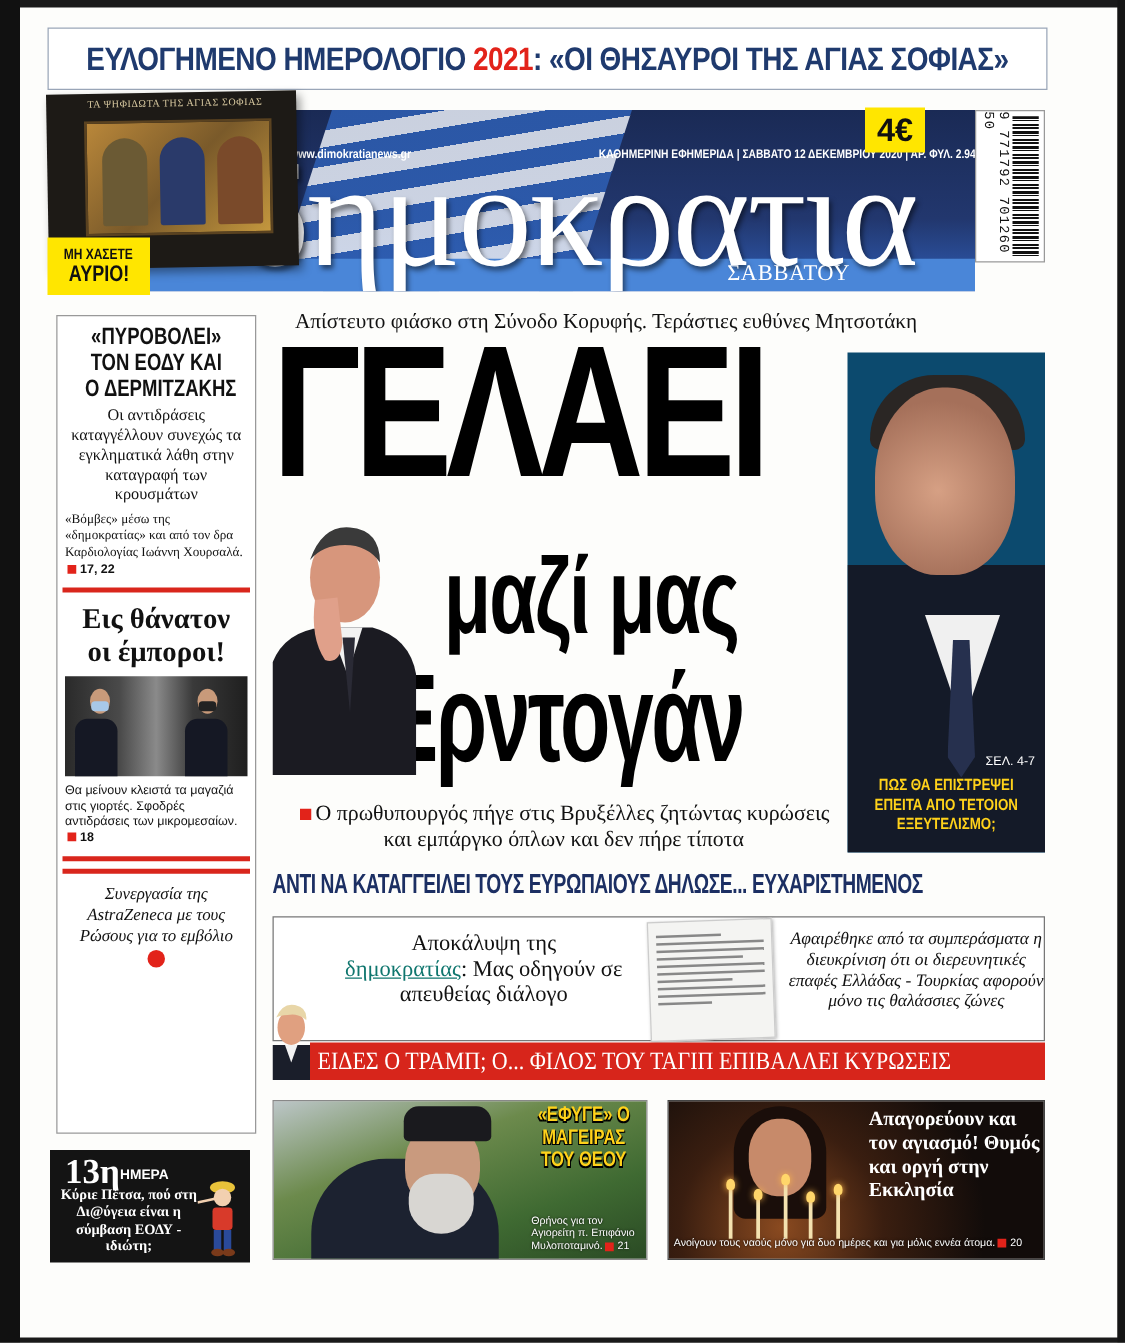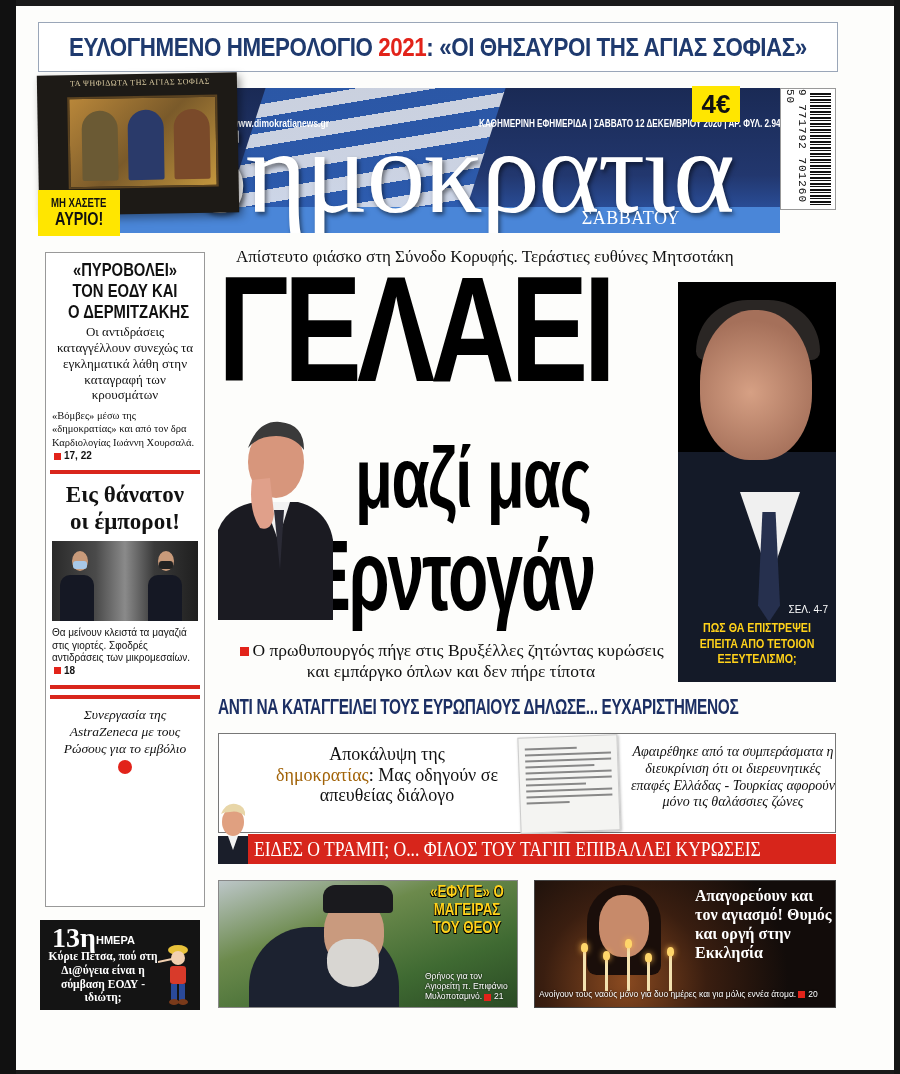--- a/index.html
+++ b/index.html
@@ -62,37 +62,37 @@
   .day-text { position: absolute; left: 8px; top: 30px; width: 110px; text-align: center; font-family: "Liberation Serif", serif; font-weight: 700; font-size: 11.5px; line-height: 1.2; }
   .pinocchio { position: absolute; right: 6px; top: 20px; width: 36px; height: 66px; }
 
   
   .kicker { position: absolute; left: 236px; top: 247px; width: 620px; font-family: "Liberation Serif", serif; font-size: 17px; color: #111; white-space: nowrap; }
   .headline-big { position: absolute; left: 218px; top: 274px; width: 450px; height: 110px; font-family: "Liberation Sans", sans-serif; font-weight: 700; font-size: 150px; line-height: 110px; color: #000; letter-spacing: -6px; transform: scaleX(0.78); transform-origin: left; white-space: nowrap; }
   .headline-mid { position: absolute; left: 355px; top: 434px; font-weight: 700; font-size: 86px; line-height: 1; color: #000; letter-spacing: -2px; transform: scaleX(0.72); transform-origin: left; white-space: nowrap; }
   .headline-low { position: absolute; left: 252px; top: 525px; font-weight: 700; font-size: 100px; line-height: 1; color: #000; letter-spacing: -3px; transform: scaleX(0.66); transform-origin: left; white-space: nowrap; }
 
   .erdogan { position: absolute; left: 218px; top: 410px; width: 115px; height: 210px; }
-  .pm-photo { position: absolute; left: 678px; top: 282px; width: 158px; height: 400px; background: #000000; overflow: hidden; }
+  .pm-photo { position: absolute; left: 678px; top: 282px; width: 158px; height: 400px; background: #0c4a6e; overflow: hidden; }
   .pm-suit { position: absolute; left: 0; bottom: 0; width: 158px; height: 230px; background: #141a28; }
   .pm-shirt { position: absolute; left: 62px; bottom: 120px; width: 60px; height: 70px; background: #f0f0f0; clip-path: polygon(0 0, 100% 0, 60% 100%, 40% 100%); }
   .pm-tie { position: absolute; left: 80px; bottom: 60px; width: 22px; height: 110px; background: #26304e; clip-path: polygon(20% 0, 80% 0, 100% 85%, 50% 100%, 0 85%); }
   .pm-head { position: absolute; left: 22px; top: 28px; width: 112px; height: 150px; border-radius: 48% 48% 44% 44%; background: radial-gradient(circle at 45% 55%, #d6a084, #a5705a 70%); }
   .pm-hair { position: absolute; left: 18px; top: 18px; width: 124px; height: 60px; border-radius: 60px 60px 10px 10px; background: #2a2624; }
   .pm-sel { position: absolute; right: 8px; top: 322px; font-size: 10px; color: #fff; }
   .pm-caption { position: absolute; left: 0; top: 338px; width: 158px; text-align: center; font-weight: 700; font-size: 13px; line-height: 1.2; color: #ffd21a; transform: scaleX(0.82); transform-origin: center; }
 
   .subhead { position: absolute; left: 226px; top: 640px; width: 450px; font-family: "Liberation Serif", serif; font-size: 17.5px; line-height: 1.2; color: #111; text-align: center; }
   .subhead .red-sq { width: 9px; height: 9px; }
   .banner-blue { position: absolute; left: 218px; top: 694px; width: 620px; font-weight: 700; font-size: 22px; color: #1c2f63; white-space: nowrap; transform: scaleX(0.7); transform-origin: left; letter-spacing: -0.5px; }
 
   
   .rev-box { position: absolute; left: 218px; top: 733px; width: 618px; height: 100px; border: 1px solid #777; background: #fff; }
   .rev-left { position: absolute; left: 48px; top: 10px; width: 240px; text-align: center; font-family: "Liberation Serif", serif; font-size: 18px; line-height: 1.15; color: #111; }
-  .rev-brand { color: #a16207; }
+  .rev-brand { color: #0f766e; text-decoration: underline; }
   .rev-doc { position: absolute; left: 300px; top: 2px; width: 100px; height: 96px; background: #f4f4f2; border: 1px solid #ccc; transform: rotate(-2deg); box-shadow: 1px 1px 3px rgba(0,0,0,0.3); padding: 6px; }
   .rev-doc i { display: block; height: 2px; background: #888; margin: 4px 0; }
   .rev-right { position: absolute; left: 410px; top: 10px; width: 208px; font-family: "Liberation Serif", serif; font-style: italic; font-size: 14px; line-height: 1.2; color: #111; text-align: center; }
   .trump-photo { position: absolute; left: 218px; top: 800px; width: 30px; height: 64px; }
   .red-banner { position: absolute; left: 248px; top: 834px; width: 588px; height: 30px; background: #d7251b; color: #fff; font-family: "Liberation Serif", serif; font-size: 20px; line-height: 30px; white-space: nowrap; padding-left: 6px; overflow: hidden; }
   .red-banner span { display: inline-block; transform: scaleX(0.88); transform-origin: left; }
 
   
   .monk-box { position: absolute; left: 218px; top: 880px; width: 300px; height: 128px; background: linear-gradient(160deg, #bcc6c8 0%, #6c8a4c 35%, #3f6a32 70%, #2a4a24 100%); border: 1px solid #888; overflow: hidden; }
   .monk-body { position: absolute; left: 30px; bottom: 0; width: 150px; height: 80px; background: #1c2230; border-radius: 60px 60px 0 0; }

